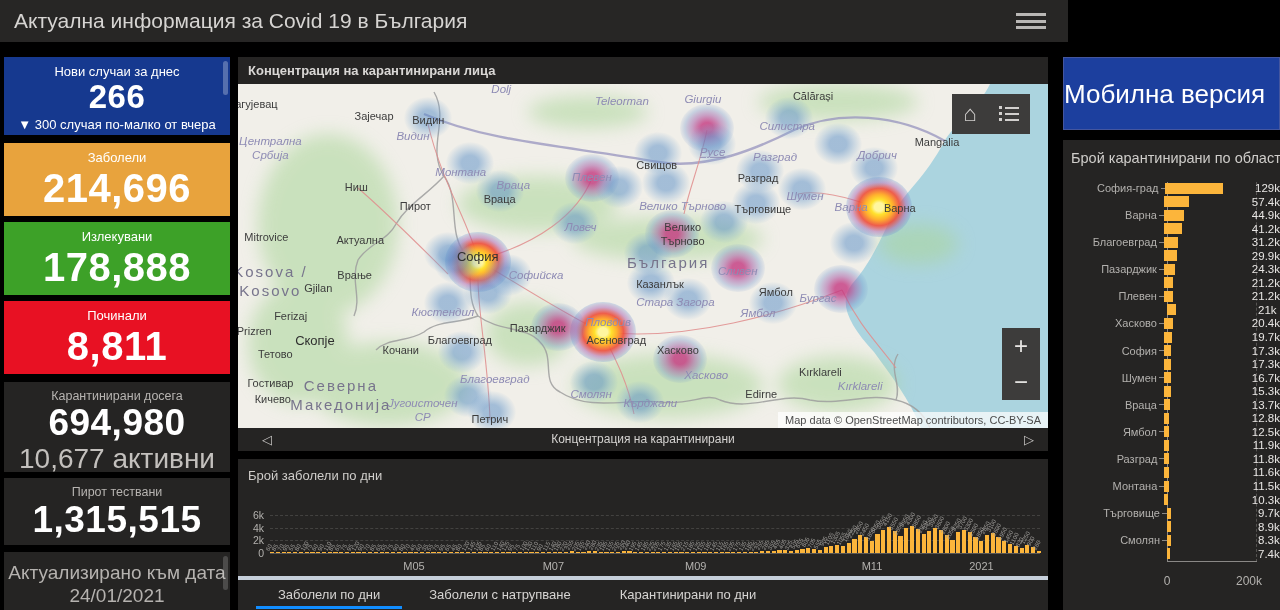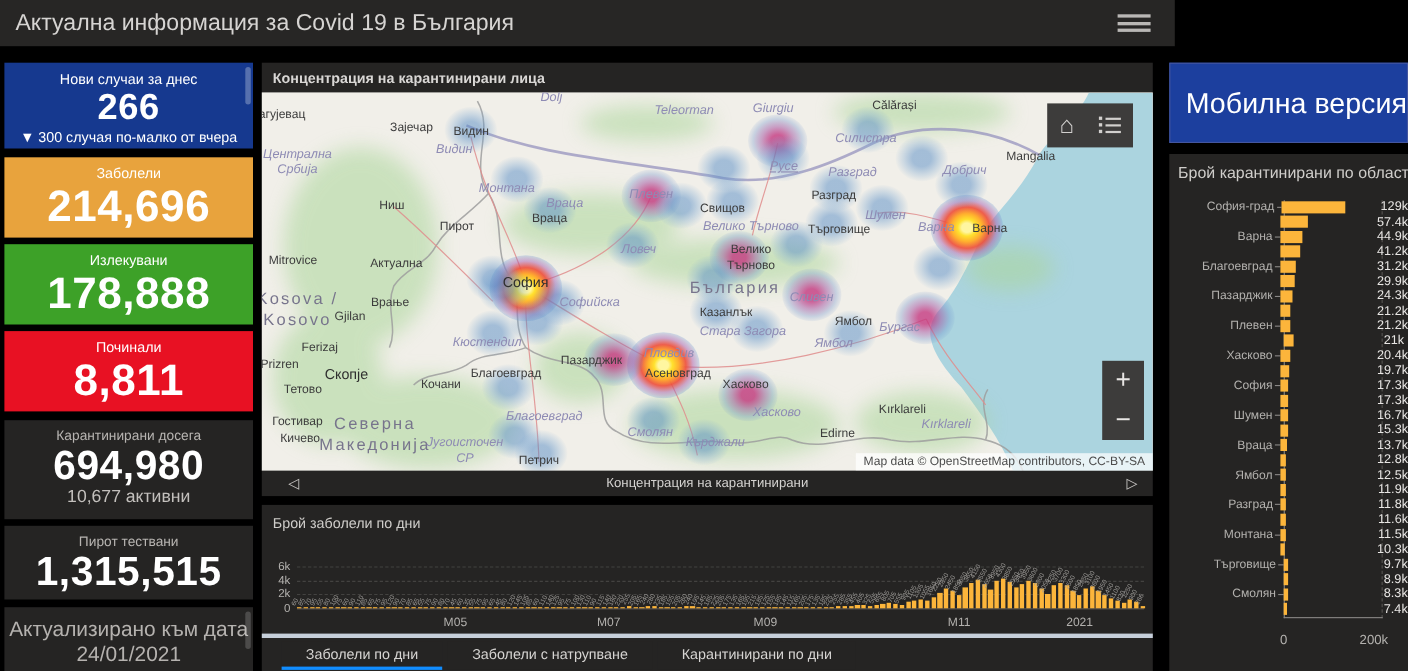--- a/index.html
+++ b/index.html
@@ -20,21 +20,21 @@
   .c-blue .v{font-size:33px;line-height:36px;}
   .c-blue .d{font-size:13px;margin-top:2px;}
   .c-orange{top:143px;height:73px;background:#e8a33d;}
   .c-green{top:222px;height:73px;background:#3da128;}
   .c-red{top:301px;height:73px;background:#e81123;}
   .big .v{font-size:40px;line-height:46px;}
   .c-dark{background:#252423;}
   .c-dark .t{color:#b7b4b1;font-size:12.5px;}
   .c-quar{top:382px;height:90px;}
   .c-quar .v{font-size:37px;line-height:40px;}
-  .c-quar .s{font-size:16px;color:#c3c0bd;}
+  .c-quar .s{font-size:28px;color:#c3c0bd;}
   .c-test{top:478px;height:67px;}
   .c-test .v{font-size:37px;line-height:42px;}
   .c-upd{top:552px;height:58px;color:#b5b2af;font-size:19px;padding-top:9px;box-sizing:border-box;line-height:23px;}
   .vsb{position:absolute;right:2px;top:4px;width:5px;height:34px;border-radius:3px;background:rgba(255,255,255,.28);}
 
   
   .map-card{position:absolute;left:238px;top:57px;width:810px;height:371px;background:#252423;}
   .map-card .mt{height:27px;line-height:27px;padding-left:10px;font-size:13px;font-weight:bold;color:#d9d7d5;}
   .map-body{position:relative;width:810px;height:344px;background:#f1efe9;overflow:hidden;cursor:grab;}
   .map-body svg{position:absolute;left:0;top:0;}
@@ -76,21 +76,21 @@
   .xlab{position:absolute;top:101px;font-size:11px;color:#b3b1ae;transform:translateX(-50%);}
   .hscroll{position:absolute;left:0;top:117px;width:810px;height:4px;background:#c6cfda;}
 
   
   .tabs{position:absolute;left:256px;top:583px;height:26px;display:flex;gap:5px;}
   .tab{background:#252423;color:#d6d4d2;font-size:13px;line-height:23px;padding:0 22px;border-bottom:3px solid transparent;cursor:pointer;white-space:nowrap;}
   .tab.active{border-bottom:3px solid #118dff;}
 
   
   .mobile{position:absolute;left:1063px;top:57px;width:217px;height:73px;background:#1c3f9e;border:1px solid #44569f;box-sizing:border-box;color:#fff;
-          display:flex;align-items:center;justify-content:flex-end;text-align:center;font-size:26px;line-height:32px;cursor:pointer;}
+          display:flex;align-items:center;justify-content:flex-start;text-align:center;font-size:26px;line-height:32px;cursor:pointer;}
   .rpanel{position:absolute;left:1063px;top:140px;width:217px;height:470px;background:#252423;overflow:hidden;}
   .rpanel .rt{padding:10px 0 0 8px;font-size:14.5px;color:#cfcdca;white-space:nowrap;}
   .rrows{position:absolute;left:0;top:42px;width:217px;height:378px;display:flex;flex-direction:column;justify-content:space-between;}
   .rrow{display:flex;align-items:center;height:12px;}
   .rrow .lab{width:97px;text-align:right;font-size:11px;color:#b3b1ae;padding-right:2px;white-space:nowrap;}
   .rrow .tick{width:5px;border-top:1px solid #8a8886;margin-right:0;}
   .rrow .barzone{position:relative;width:89px;height:11px;}
   .rrow .rbar{position:absolute;left:0;top:0;height:11px;background:#fcb53b;}
   .rrow .val{font-size:11.5px;color:#e8e6e4;margin-left:2px;white-space:nowrap;}
   .raxis-v{position:absolute;left:104px;top:42px;height:380px;border-left:1px solid #8a8886;}
@@ -244,21 +244,21 @@
           <div class="mlabel r" style="left: 32.5%; top: 1.5%;">Dolj</div>
           <div class="mlabel r" style="left: 47.4%; top: 4.9%;">Teleorman</div>
           <div class="mlabel r" style="left: 57.4%; top: 4.3%;">Giurgiu</div>
           <div class="mlabel c" style="left: 71%; top: 3.8%;">Călărași</div>
           <div class="mlabel r" style="left: 67.8%; top: 12.1%;">Силистра</div>
           <div class="mlabel c" style="left: 86.3%; top: 17.1%;">Mangalia</div>
           <div class="mlabel r" style="left: 78.9%; top: 20.5%;">Добрич</div>
           <div class="mlabel r" style="left: 58.6%; top: 19.9%; text-decoration: underline;">Русе</div>
           <div class="mlabel r" style="left: 66.3%; top: 21.1%;">Разград</div>
           <div class="mlabel c" style="left: 64.2%; top: 27.5%;">Разград</div>
-          <div class="mlabel c" style="left: 51.7%; top: 23.7%; margin-top: 25px;">Свищов</div>
+          <div class="mlabel c" style="left: 51.7%; top: 23.7%;">Свищов</div>
           <div class="mlabel r" style="left: 43.7%; top: 26.9%;">Плевен</div>
           <div class="mlabel r" style="left: 70%; top: 32.7%;">Шумен</div>
           <div class="mlabel c" style="left: 64.8%; top: 36.7%;">Търговище</div>
           <div class="mlabel r" style="left: 75.7%; top: 35.8%;">Варна</div>
           <div class="mlabel c" style="left: 81.7%; top: 36.4%;">Варна</div>
           <div class="mlabel r" style="left: 54.9%; top: 35.5%;">Велико Търново</div>
           <div class="mlabel c" style="left: 54.9%; top: 43.9%;">Велико
 Търново</div>
           <div class="mlabel r" style="left: 27.5%; top: 25.7%;">Монтана</div>
           <div class="mlabel r" style="left: 34%; top: 29.5%;">Враца</div>

